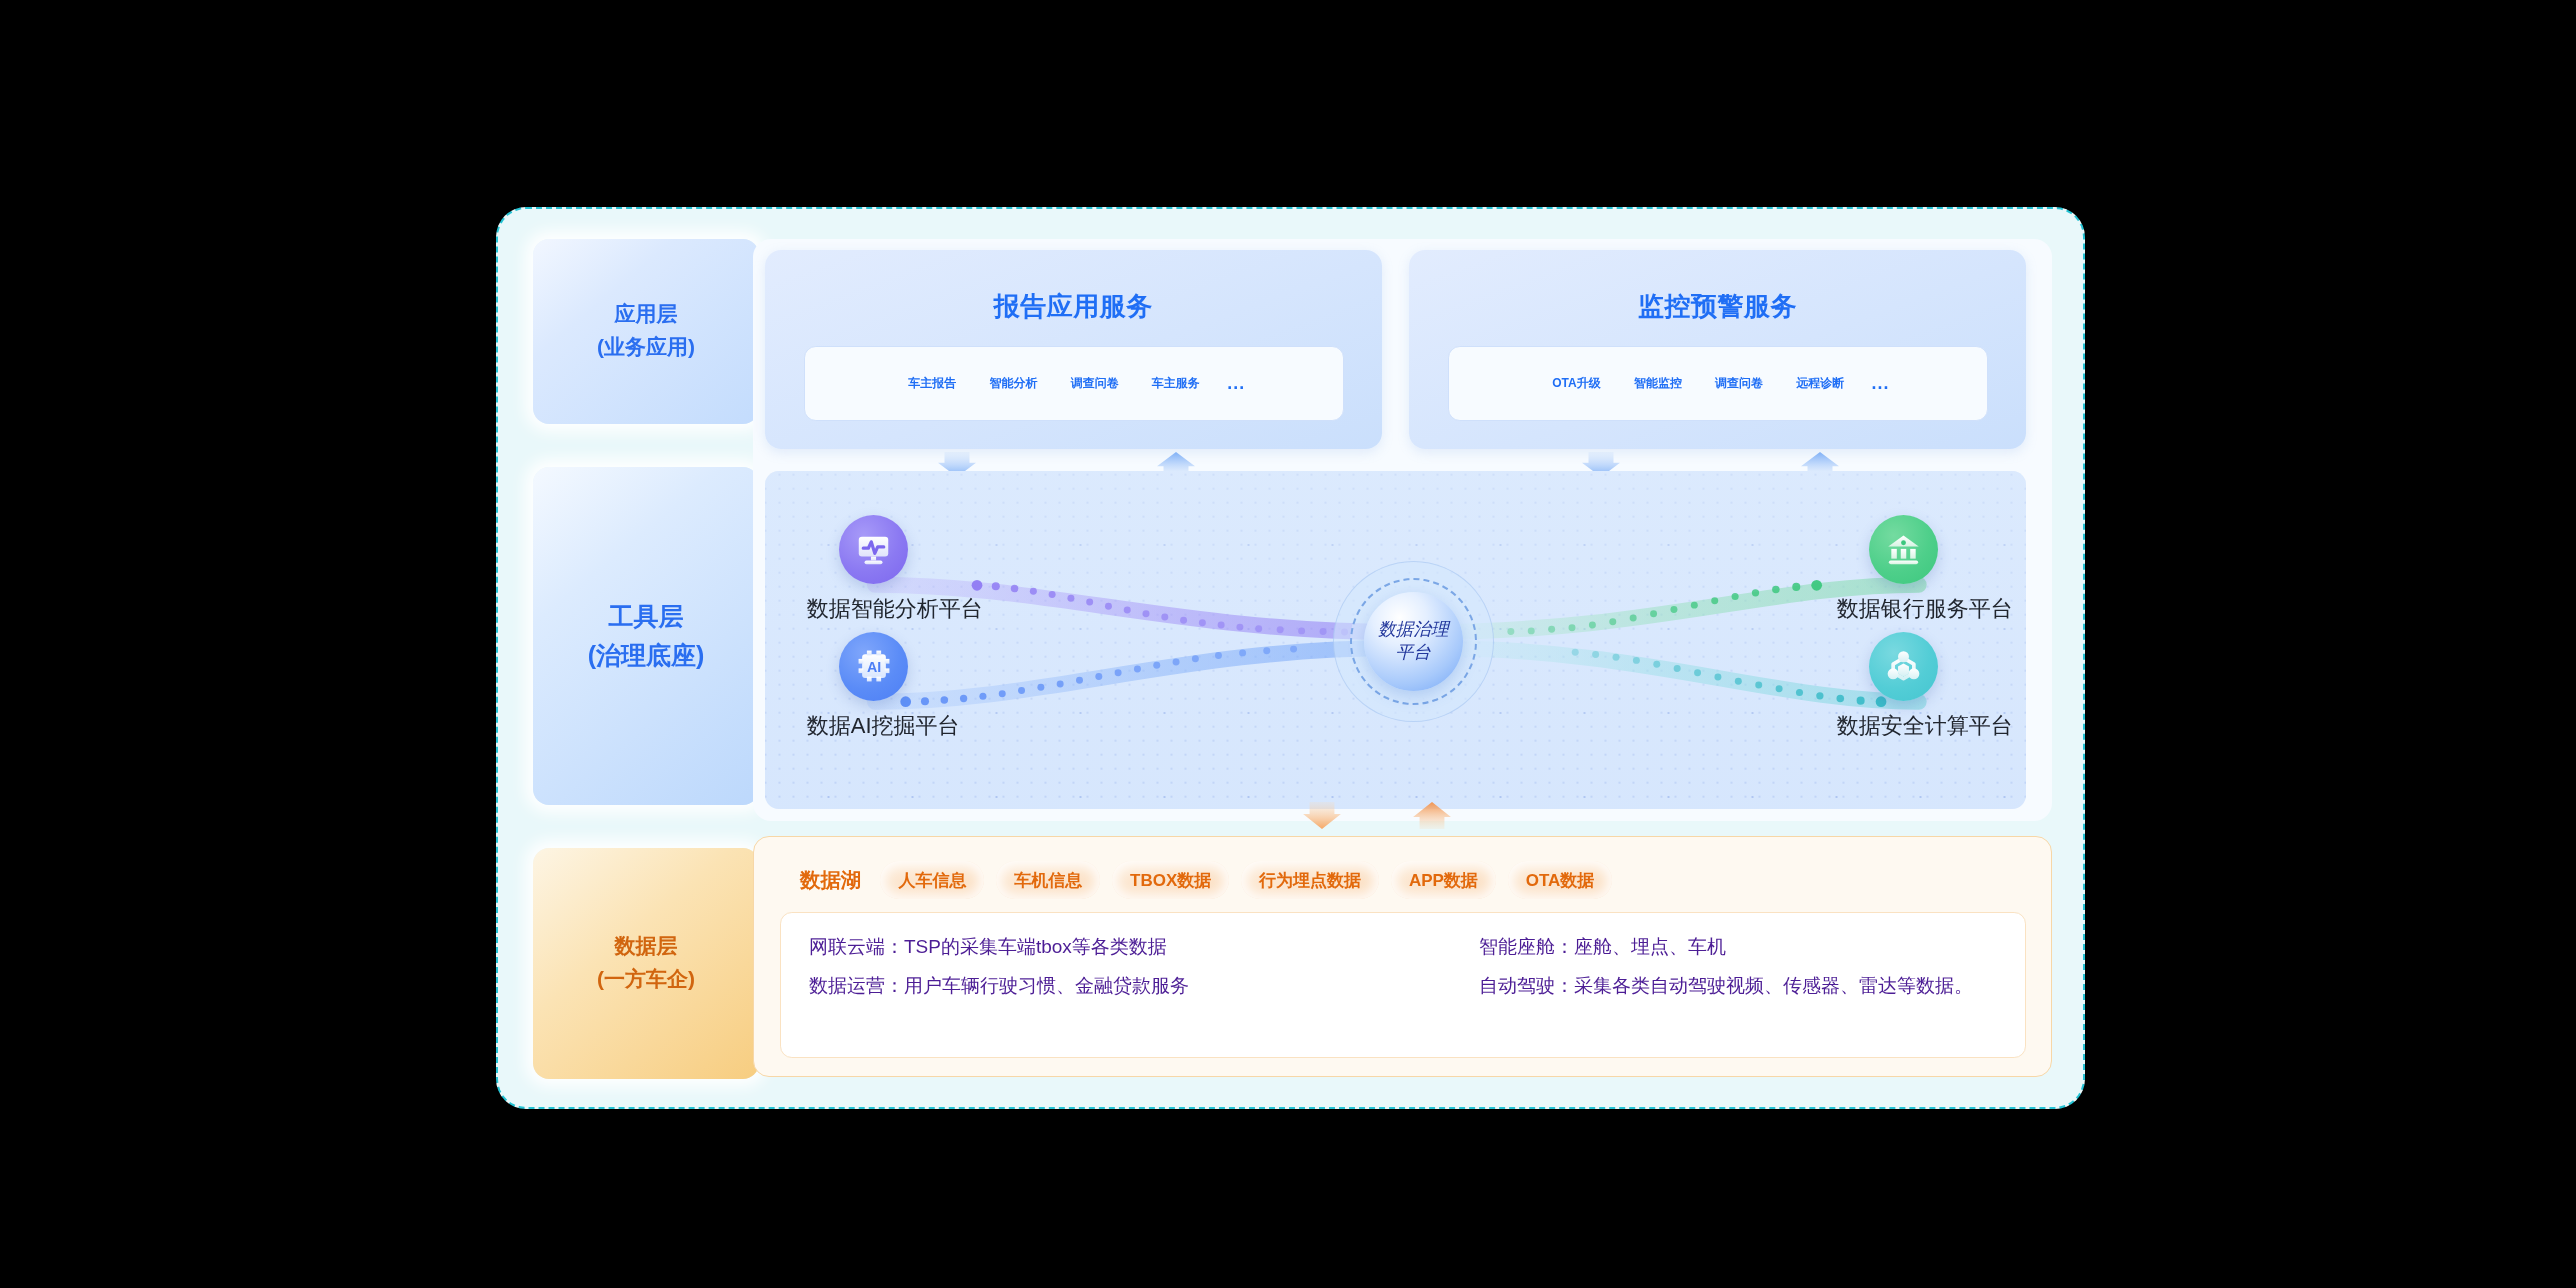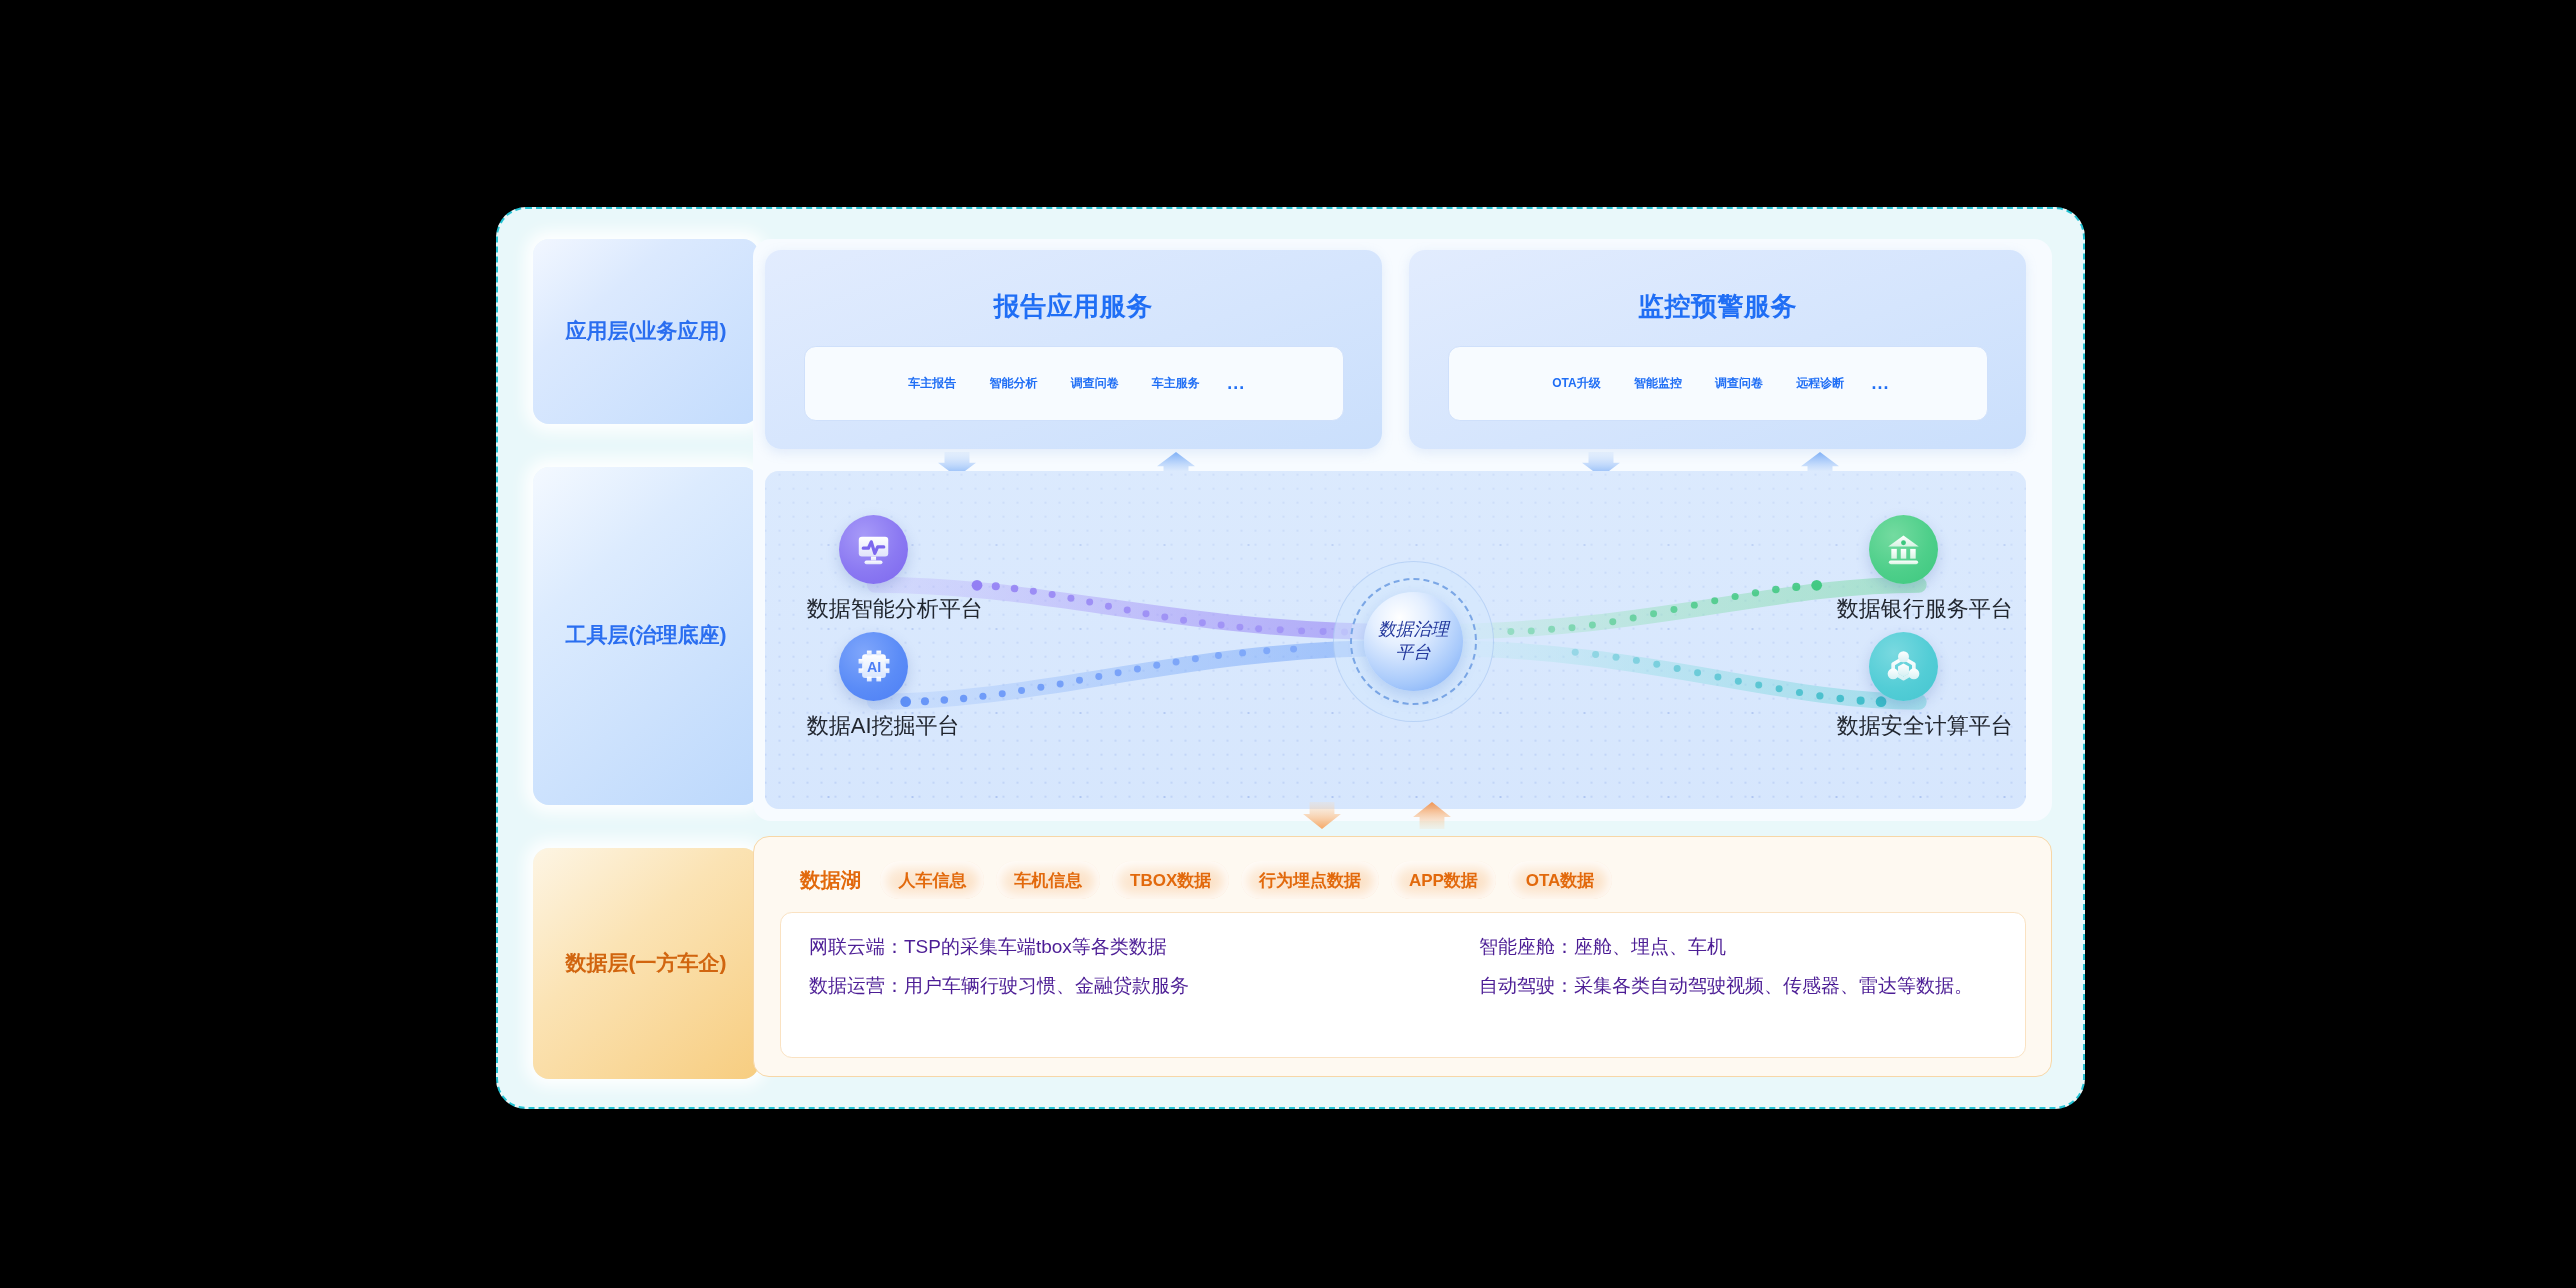--- a/index.html
+++ b/index.html
@@ -40,21 +40,21 @@
     width: 193px;
     height: 843px;
   }
 
   .layer-chip {
     position: absolute;
     left: 0;
     width: 226px;
     border-radius: 16px;
     display: flex;
-    flex-direction: row;
+    flex-direction: column;
     align-items: center;
     justify-content: center;
     text-align: center;
     line-height: 1.55;
     box-shadow: 0 0 15px 7.5px rgba(255,255,255,0.95);
   }
   .layer-chip .l1 { display: block; }
   .layer-chip .l2 { display: block; }
 
   .chip-app {
@@ -63,21 +63,21 @@
     background: linear-gradient(140deg, #f2f7ff 0%, #dbe9fe 32%, #c3dcfd 100%);
     color: #2a6ef0;
     font-size: 21px;
     font-weight: 700;
   }
   .chip-tool {
     top: 228px;
     height: 338px;
     background: linear-gradient(140deg, #f4f9ff 0%, #dcebfe 30%, #bcd8fc 100%);
     color: #2a6ef0;
-    font-size: 21px;
+    font-size: 25px;
     font-weight: 700;
   }
   .chip-data {
     top: 609px;
     height: 231px;
     background: linear-gradient(140deg, #fdf5e4 0%, #fbe3b4 40%, #f7cd80 100%);
     color: #d1650f;
     font-size: 21px;
     font-weight: 700;
   }

